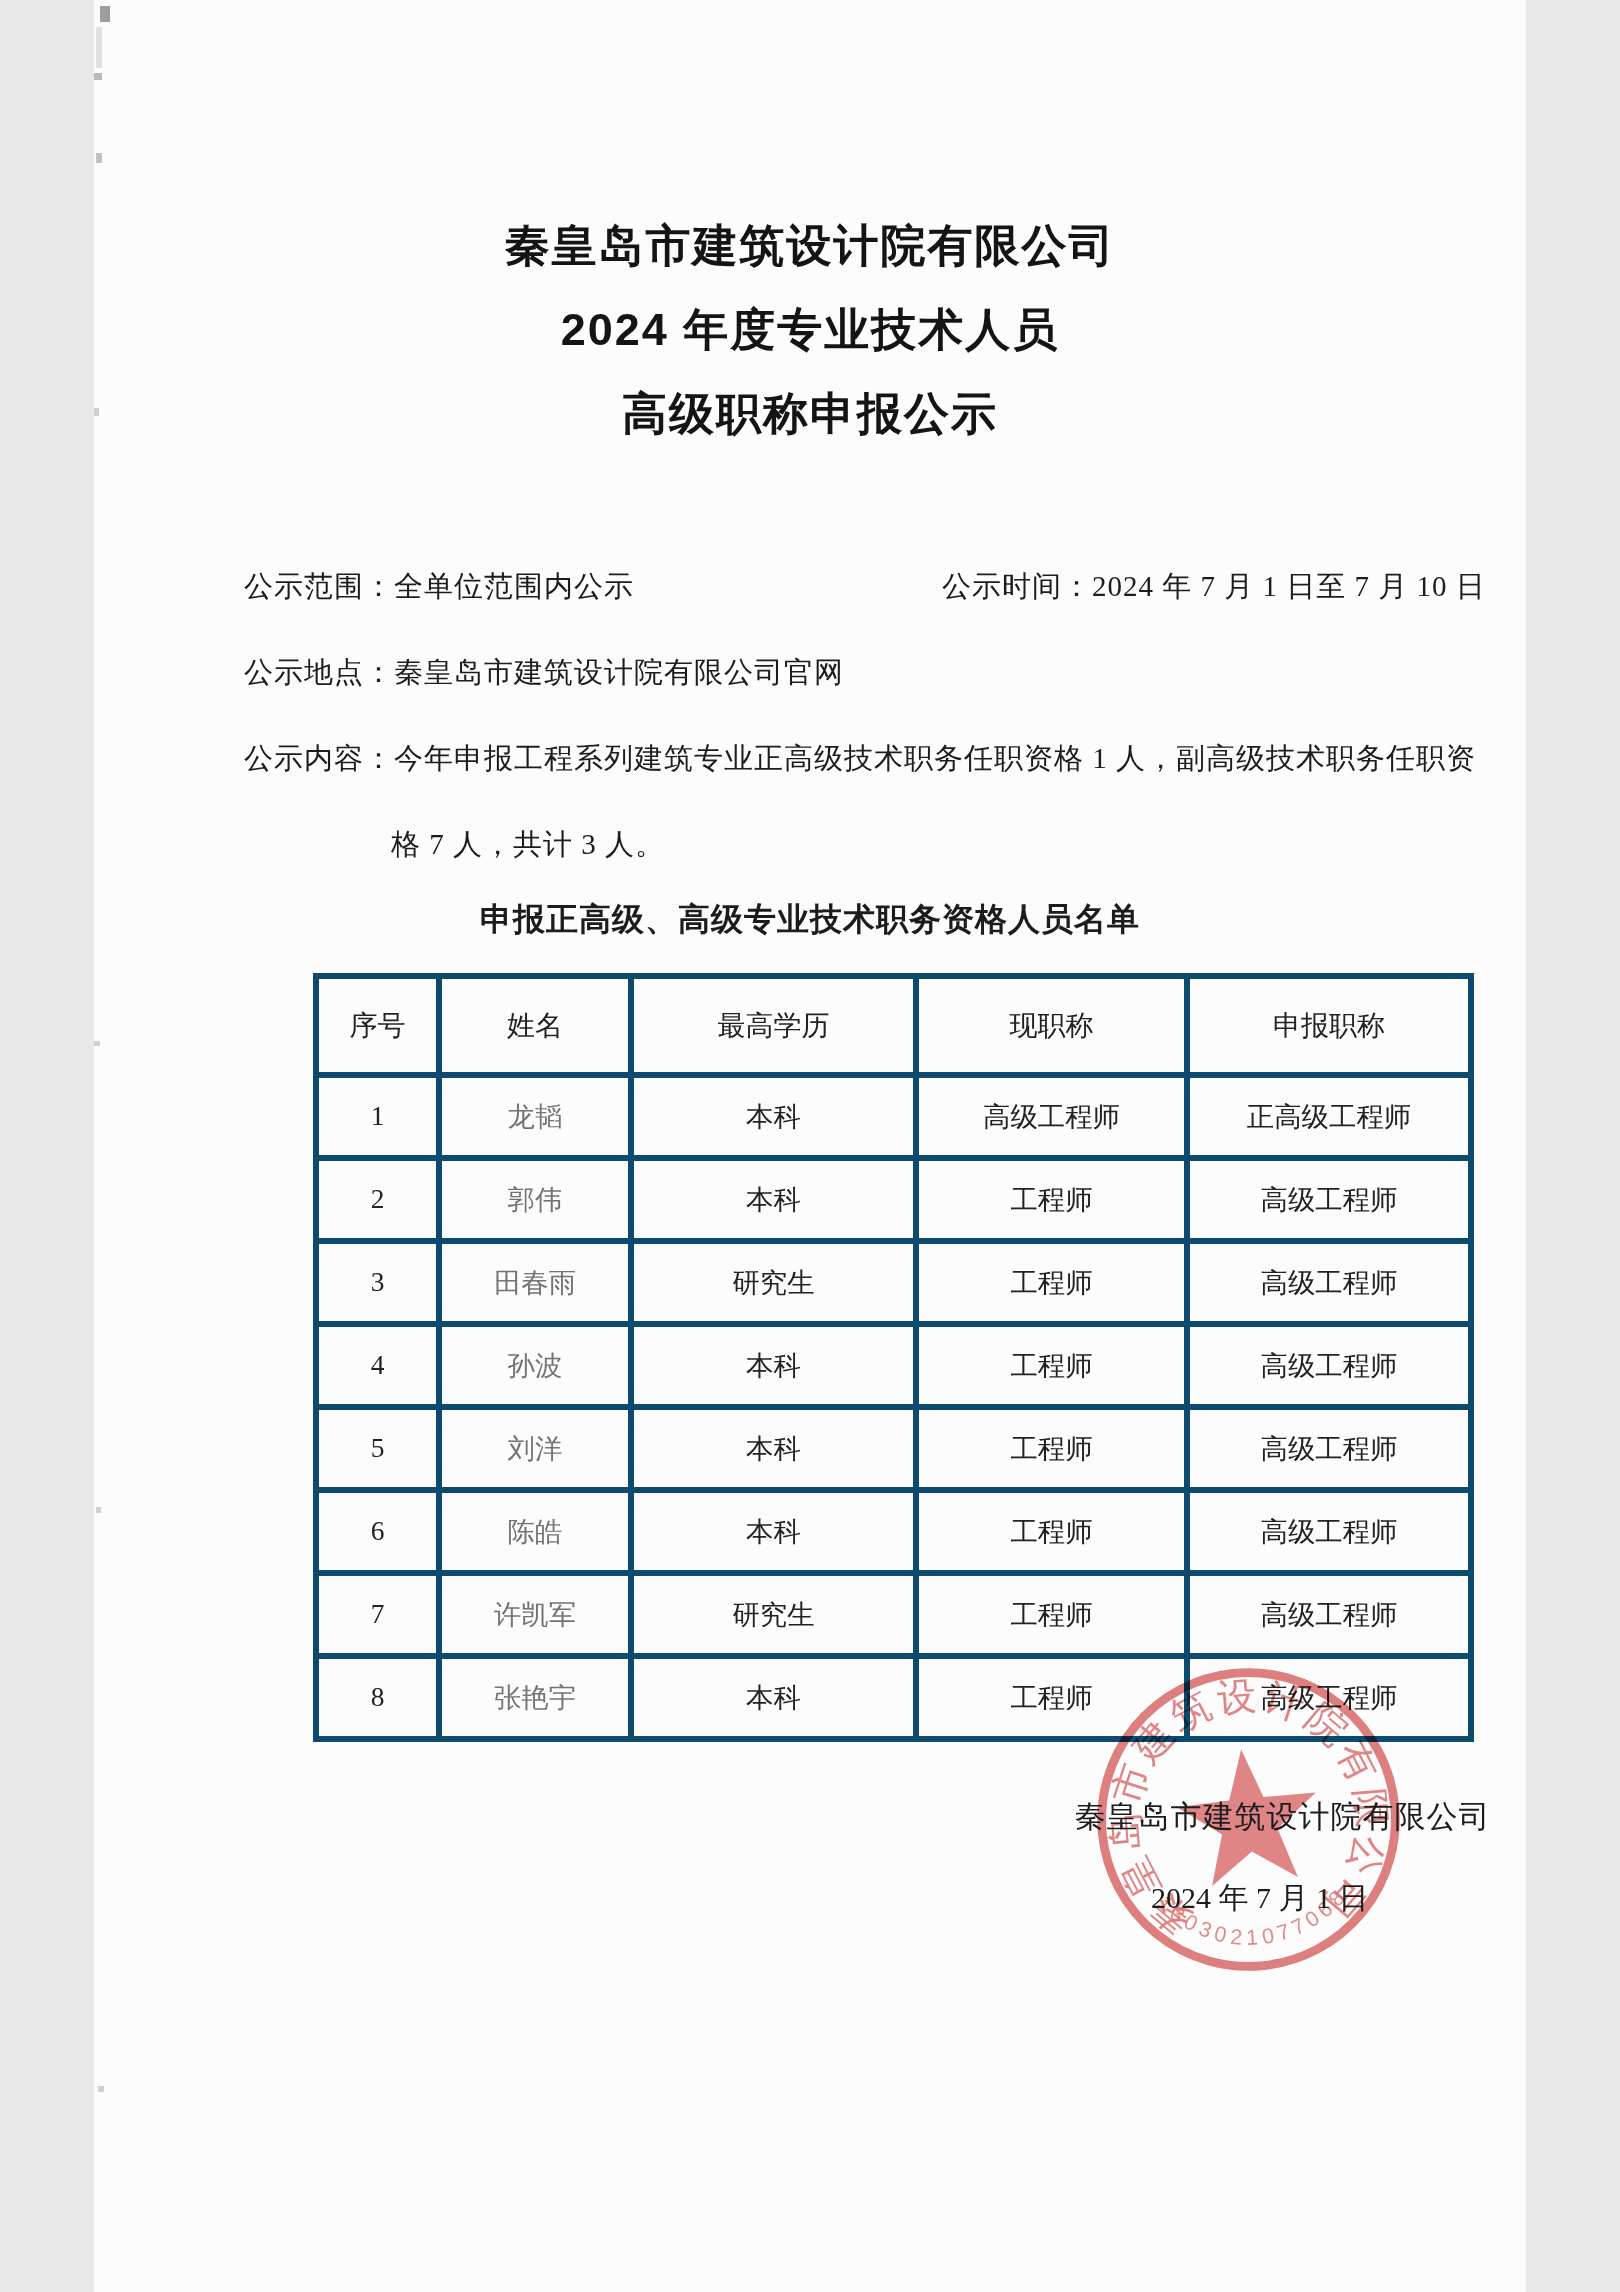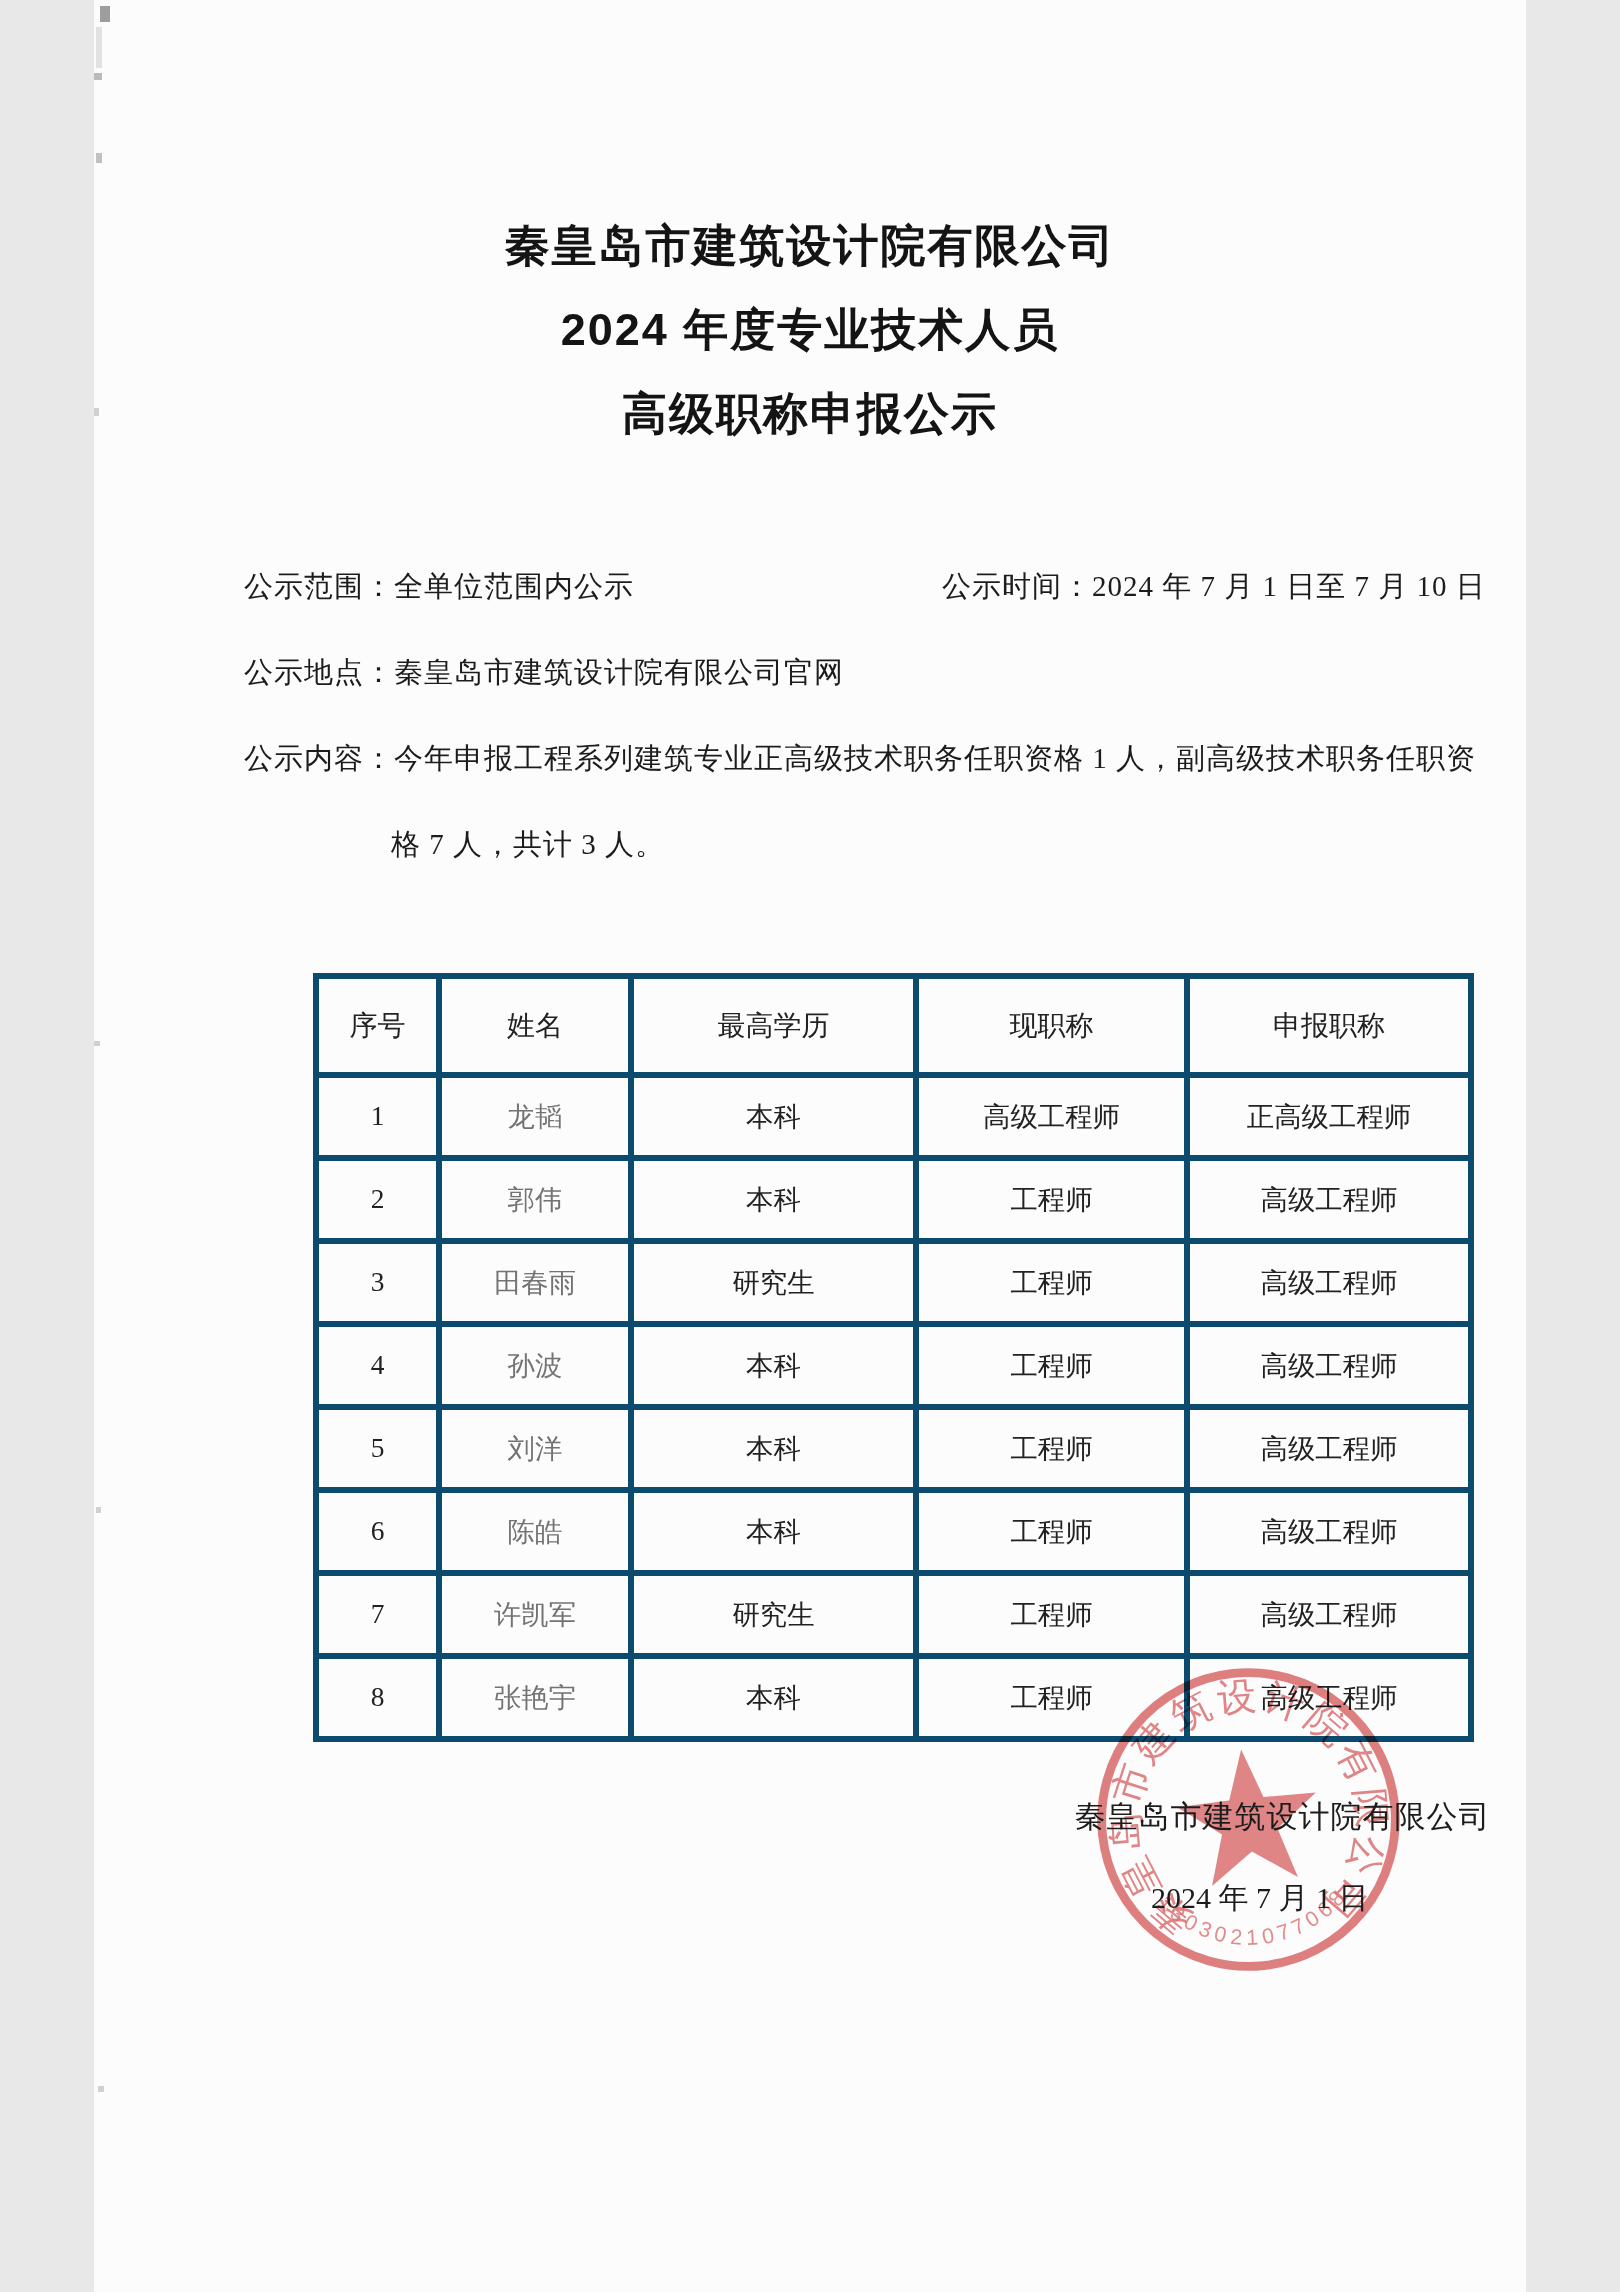--- a/index.html
+++ b/index.html
@@ -100,20 +100,21 @@
   <div class="meta-line" id="location">
     <span>公示地点：</span><span>秦皇岛市建筑设计院有限公司官网</span>
   </div>
   <div class="meta-line" id="content1">
     <span>公示内容：</span><span>今年申报工程系列建筑专业正高级技术职务任职资格 1 人，副高级技术职务任职资</span>
   </div>
   <div class="meta-line" id="content2">
     <span>格 7 人，共计 3 人。</span>
   </div>
 
+  <div class="tbl-caption">申报正高级、高级专业技术职务资格人员名单</div>
 
   <table class="roster">
     <colgroup>
         <col class="c1">
         <col class="c2">
         <col class="c3">
         <col class="c4">
         <col class="c5">
       </colgroup>
     <thead>

